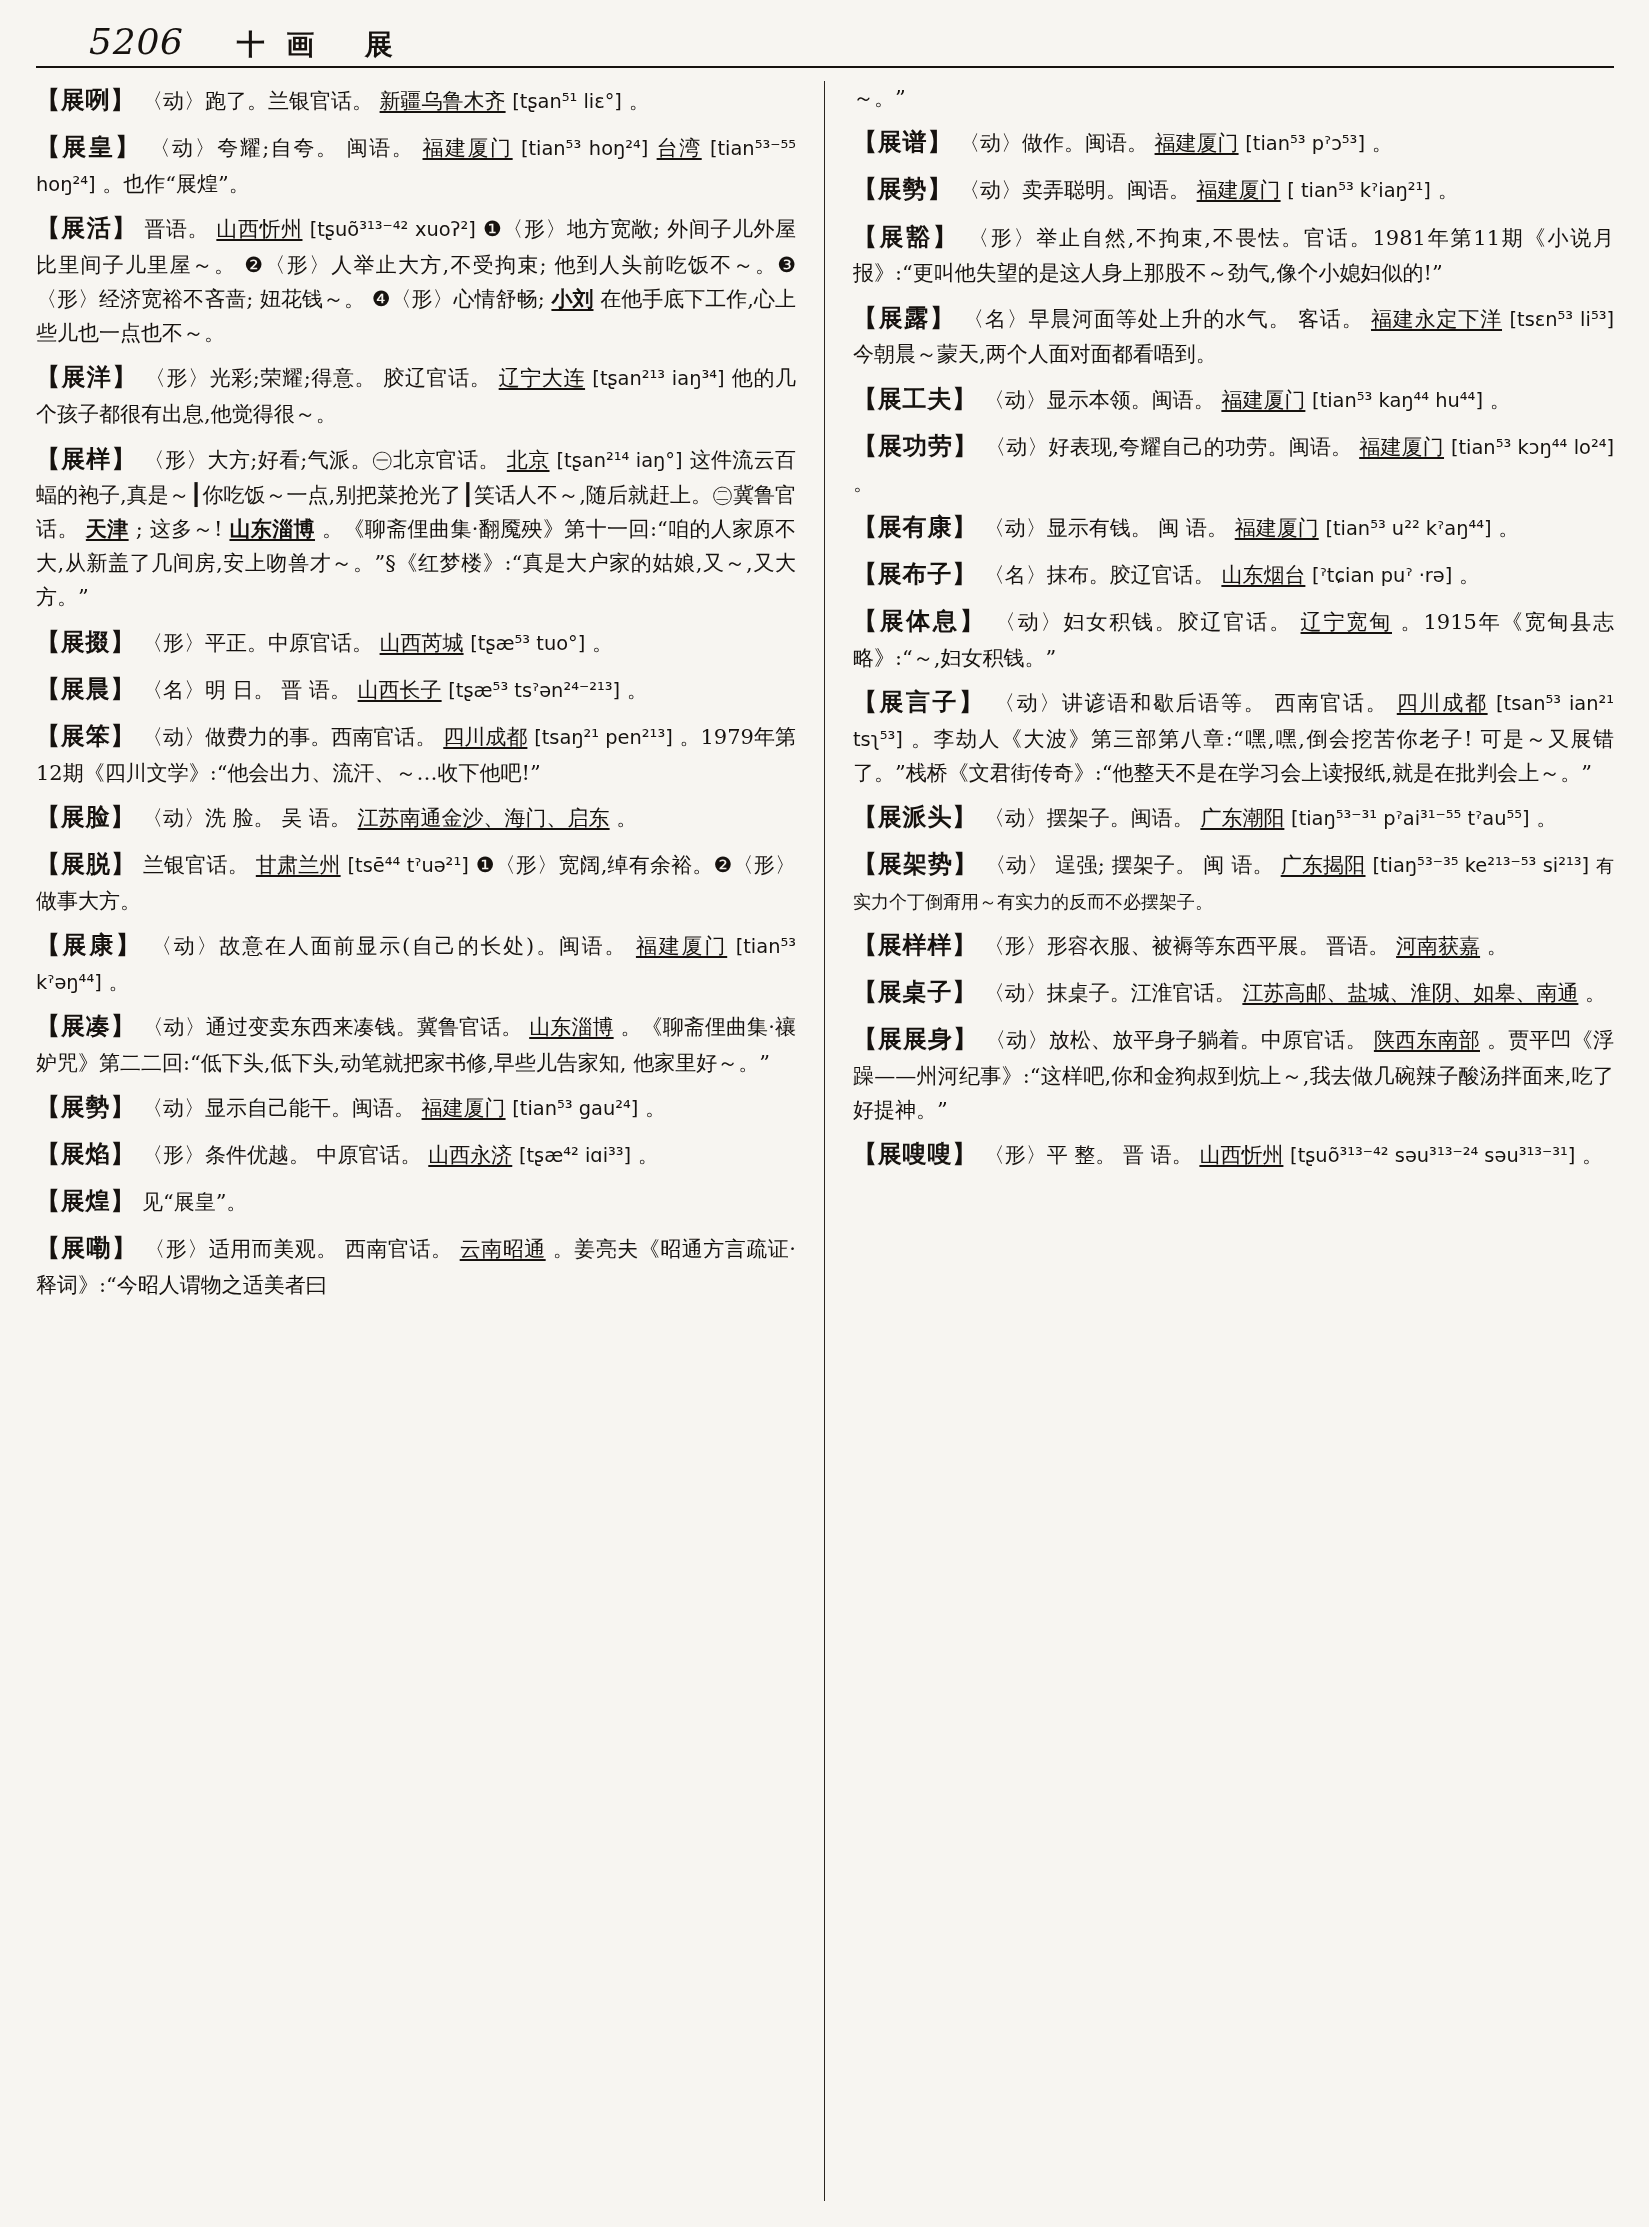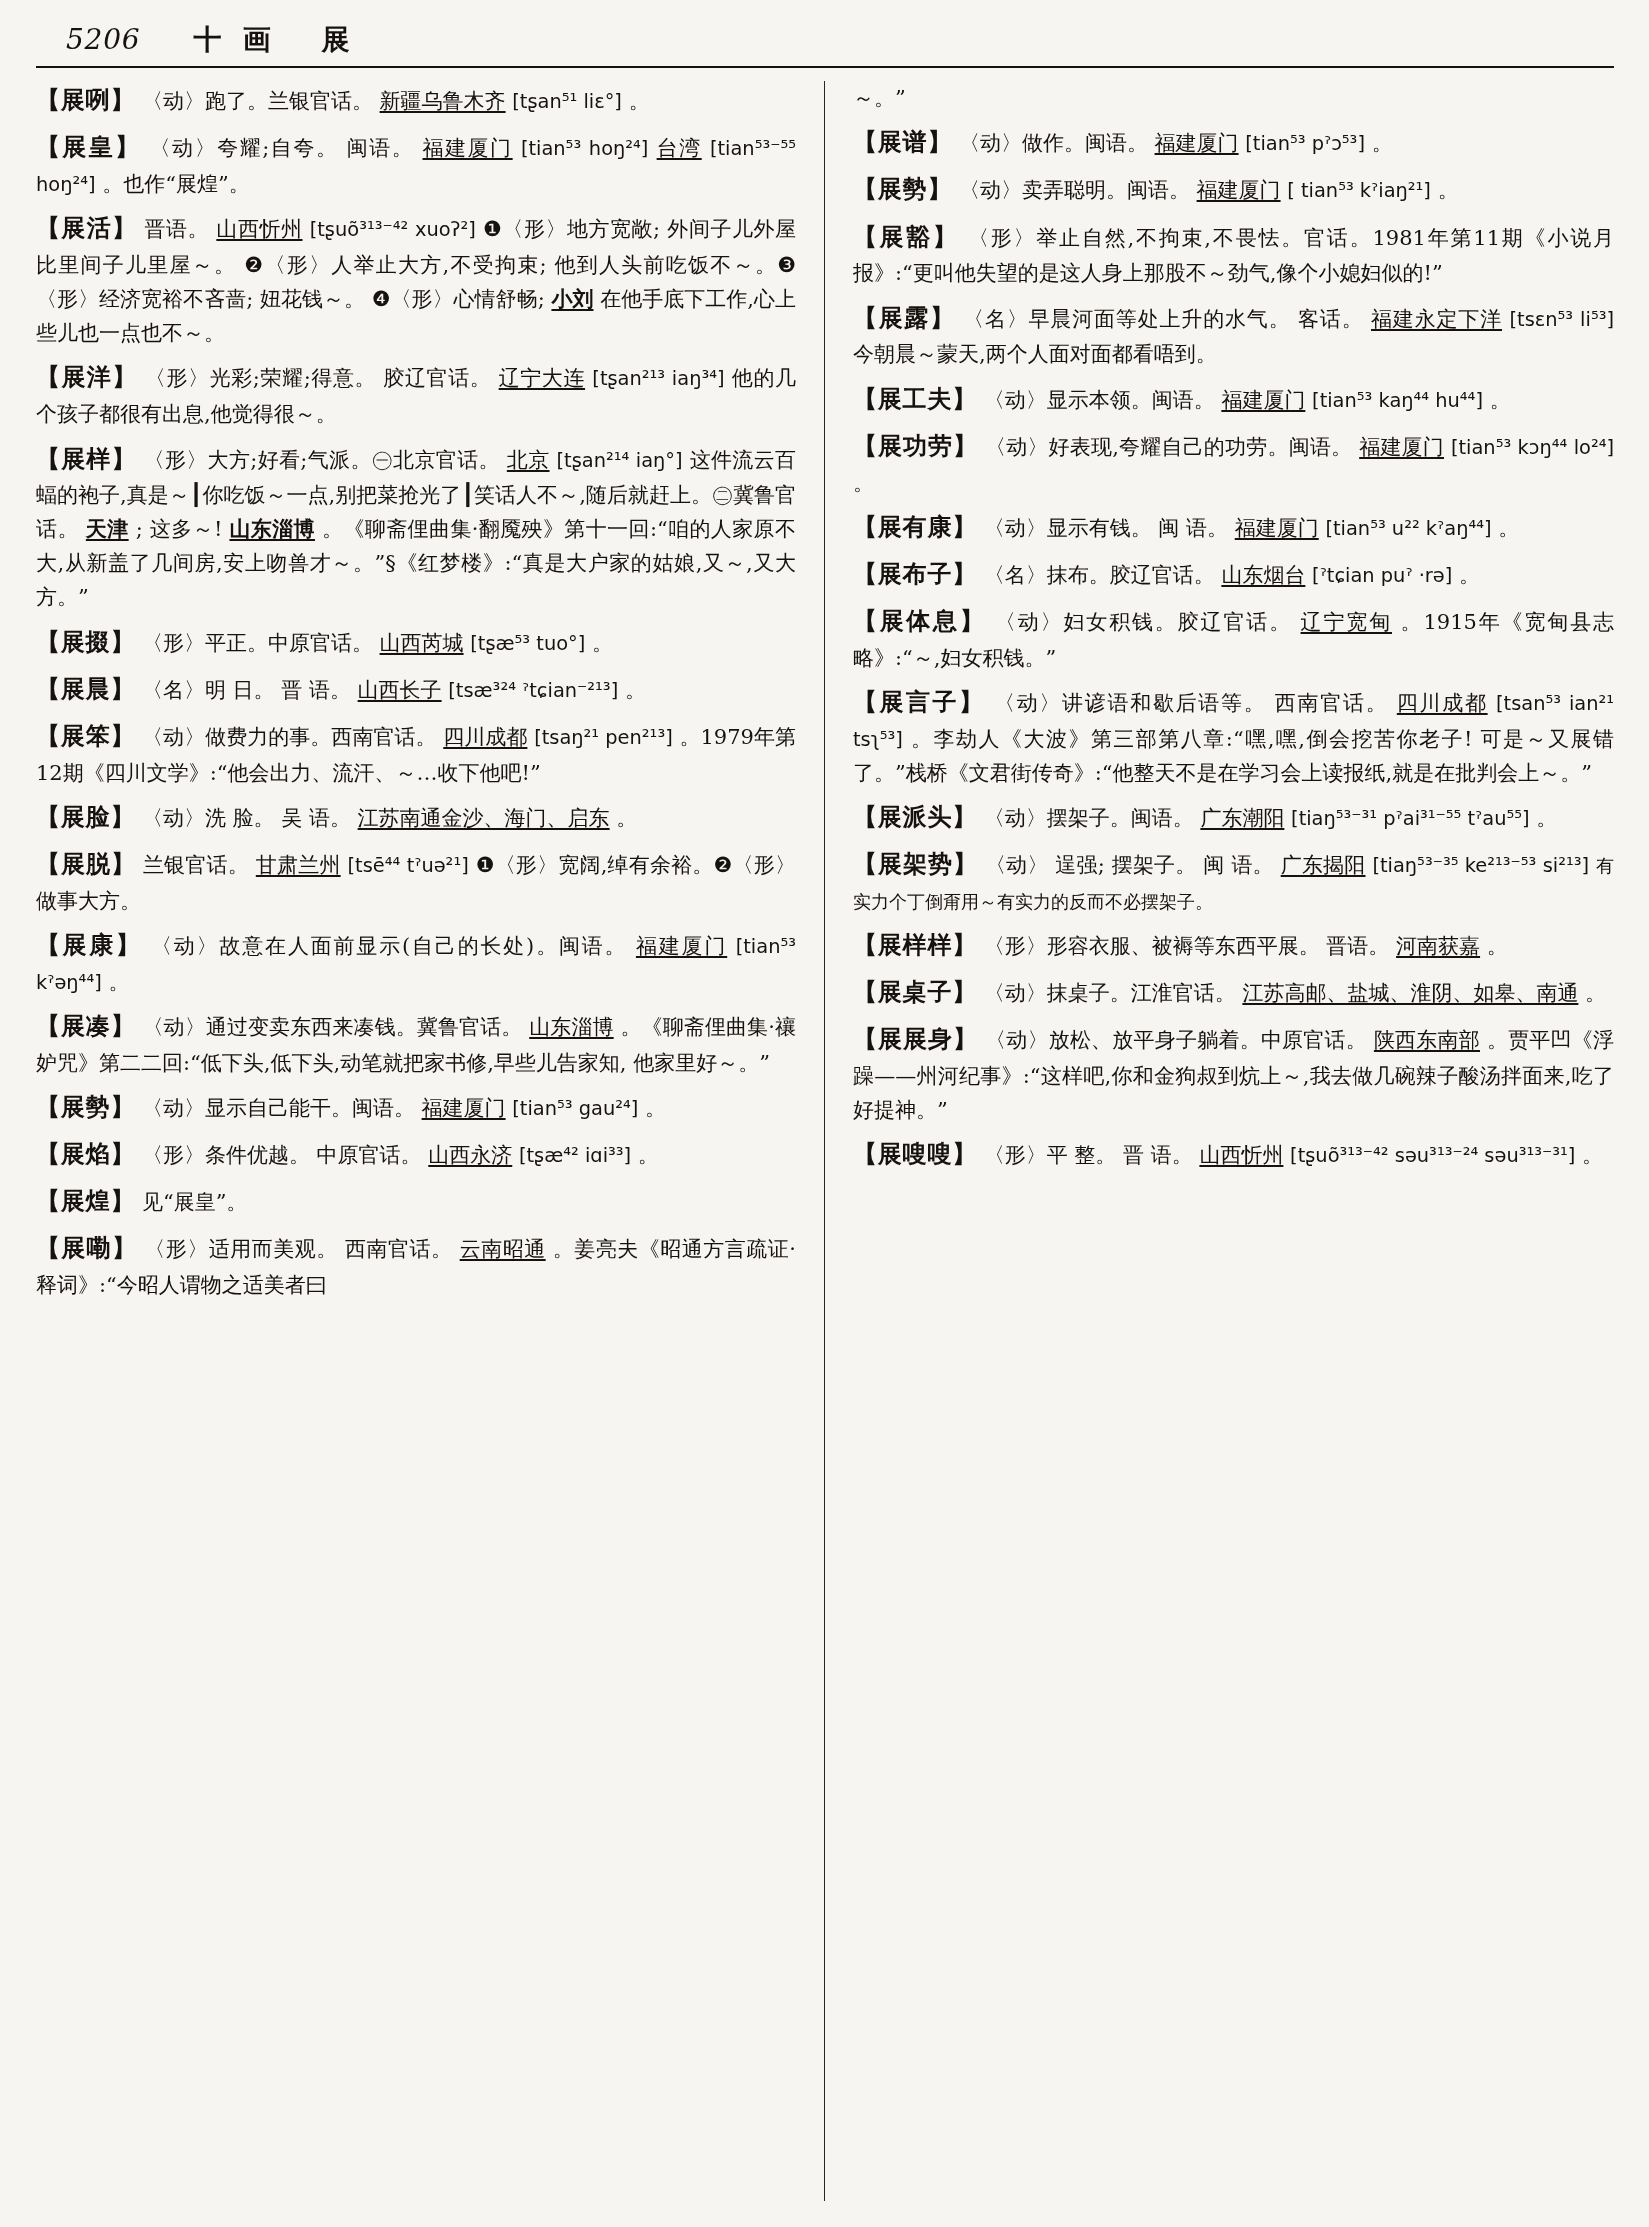--- a/index.html
+++ b/index.html
@@ -22,22 +22,23 @@
   .runhead {
     display: flex;
     align-items: baseline;
     gap: 53px;
     padding-left: 30px;
     height: 43px;
   }
   .runhead .pageno {
     font-family: "DejaVu Serif", serif;
     font-style: italic;
-    font-size: 28px;
+    font-size: 36px;
     letter-spacing: 0.8px;
+    margin-left: 23px;
   }
   .runhead .radical {
     font-family: Liberation Sans, sans-serif;
     font-weight: bold;
     font-size: 28px;
     letter-spacing: 21.4px;
   }
   .rule {
     border-bottom: 2.5px solid #16120f;
     margin-top: 1.6px;
@@ -156,21 +157,21 @@
         <span>〈形〉平正。中原官话。</span>
         <span class="place">山西芮城</span>
         <span class="ipa">[tʂæ⁵³ tuo°]</span>
         <span>。</span>
       </div>
 
       <div class="entry">
         <span class="head">【展晨】</span>
         <span>〈名〉明 日。 晋 语。</span>
         <span class="place">山西长子</span>
-        <span class="ipa">[tsæ³²⁴ ˀtɕian⁻²¹³]</span>
+        <span class="ipa">[tʂæ⁵³ tsˀən²⁴⁻²¹³]</span>
         <span>。</span>
       </div>
 
       <div class="entry">
         <span class="head">【展笨】</span>
         <span>〈动〉做费力的事。西南官话。</span>
         <span class="place">四川成都</span>
         <span class="ipa">[tsaŋ²¹ pen²¹³]</span>
         <span>。1979年第12期《四川文学》:“他会出力、流汗、～…收下他吧!”</span>
       </div>

